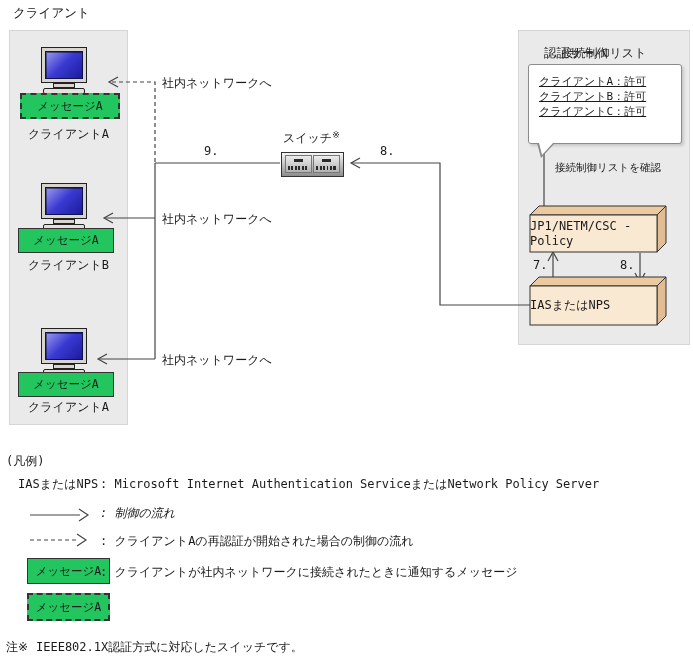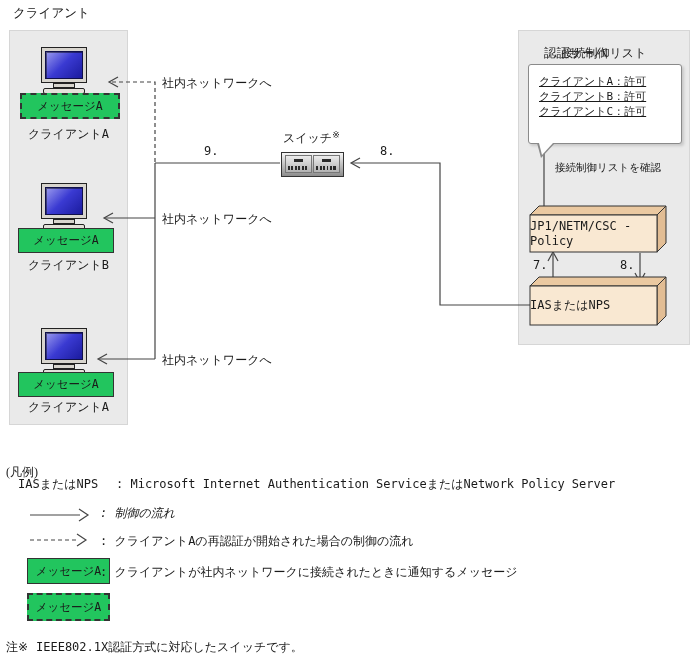--- a/index.html
+++ b/index.html
@@ -179,24 +179,24 @@
       <div class="tail-inner"></div>
     </div>
     <div class="abs" style="left:549px;top:161px;font-size:10.5px;white-space:nowrap;">接続制御リストを確認</div>
 
     <div class="box3d-text" style="left:530px;top:215px;width:127px;height:37px;">
       <div>JP1/NETM/CSC -</div>
       <div>Policy</div>
     </div>
     <div class="box3d-text" style="left:530px;top:286px;width:127px;height:39px;">IASまたはNPS</div>
 
-    <div class="lbl" style="left:6px;top:464px;font-family:Liberation Serif, serif;">(凡例)</div>
+    <div class="lbl" style="left:6px;top:453px;">(凡例)</div>
 
     <div class="legend-sym" style="left:18px;top:476px;">IASまたはNPS</div>
-    <div class="legend-desc" style="left:116px;top:476px;text-align:right;">: Microsoft Internet Authentication ServiceまたはNetwork Policy Server</div>
+    <div class="legend-desc" style="left:100px;top:476px;text-align:right;">: Microsoft Internet Authentication ServiceまたはNetwork Policy Server</div>
 
     <div class="legend-desc" style="left:100px;top:505px;font-style:italic;">: 制御の流れ</div>
 
     <div class="legend-desc" style="left:100px;top:533px;">: クライアントAの再認証が開始された場合の制御の流れ</div>
 
     <div class="msg" style="left:27px;top:558px;width:83px;height:26px;">
       <span>メッセージA</span>
     </div>
     <div class="legend-desc" style="left:100px;top:564px;">: クライアントが社内ネットワークに接続されたときに通知するメッセージ</div>
 

